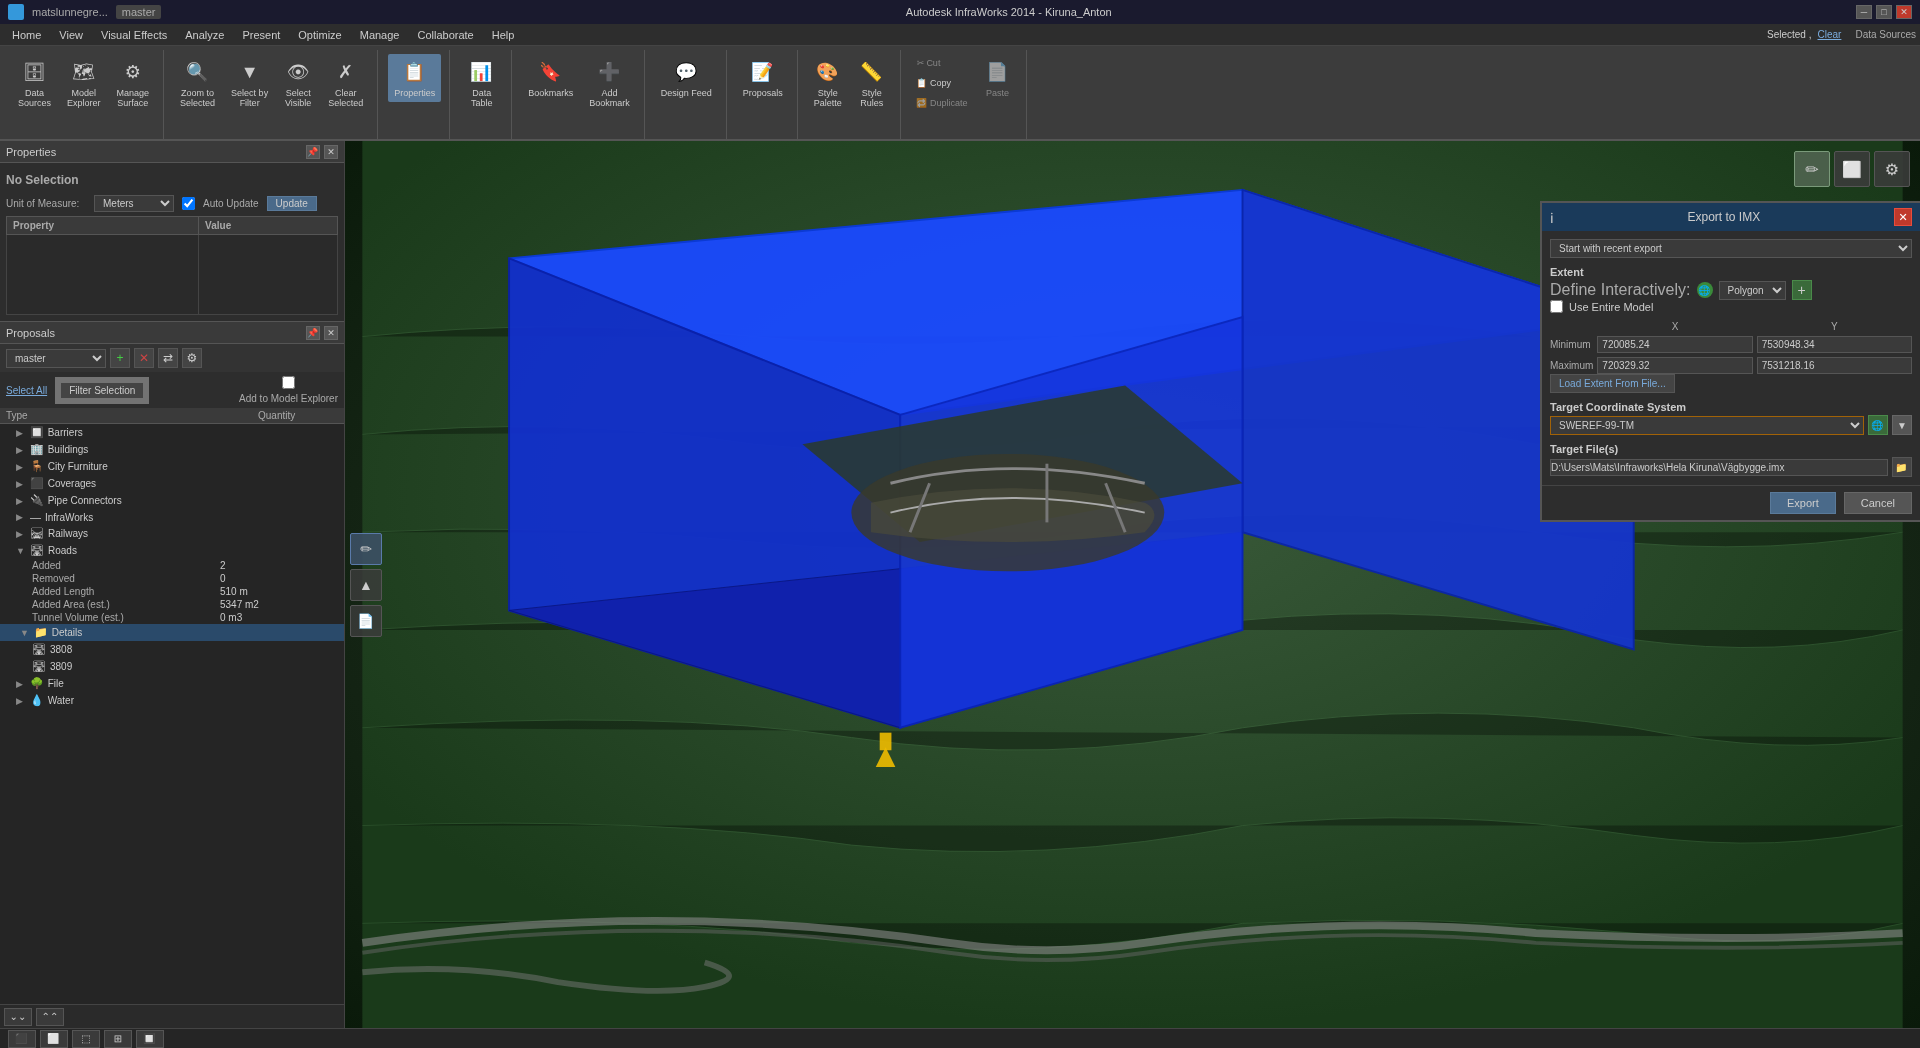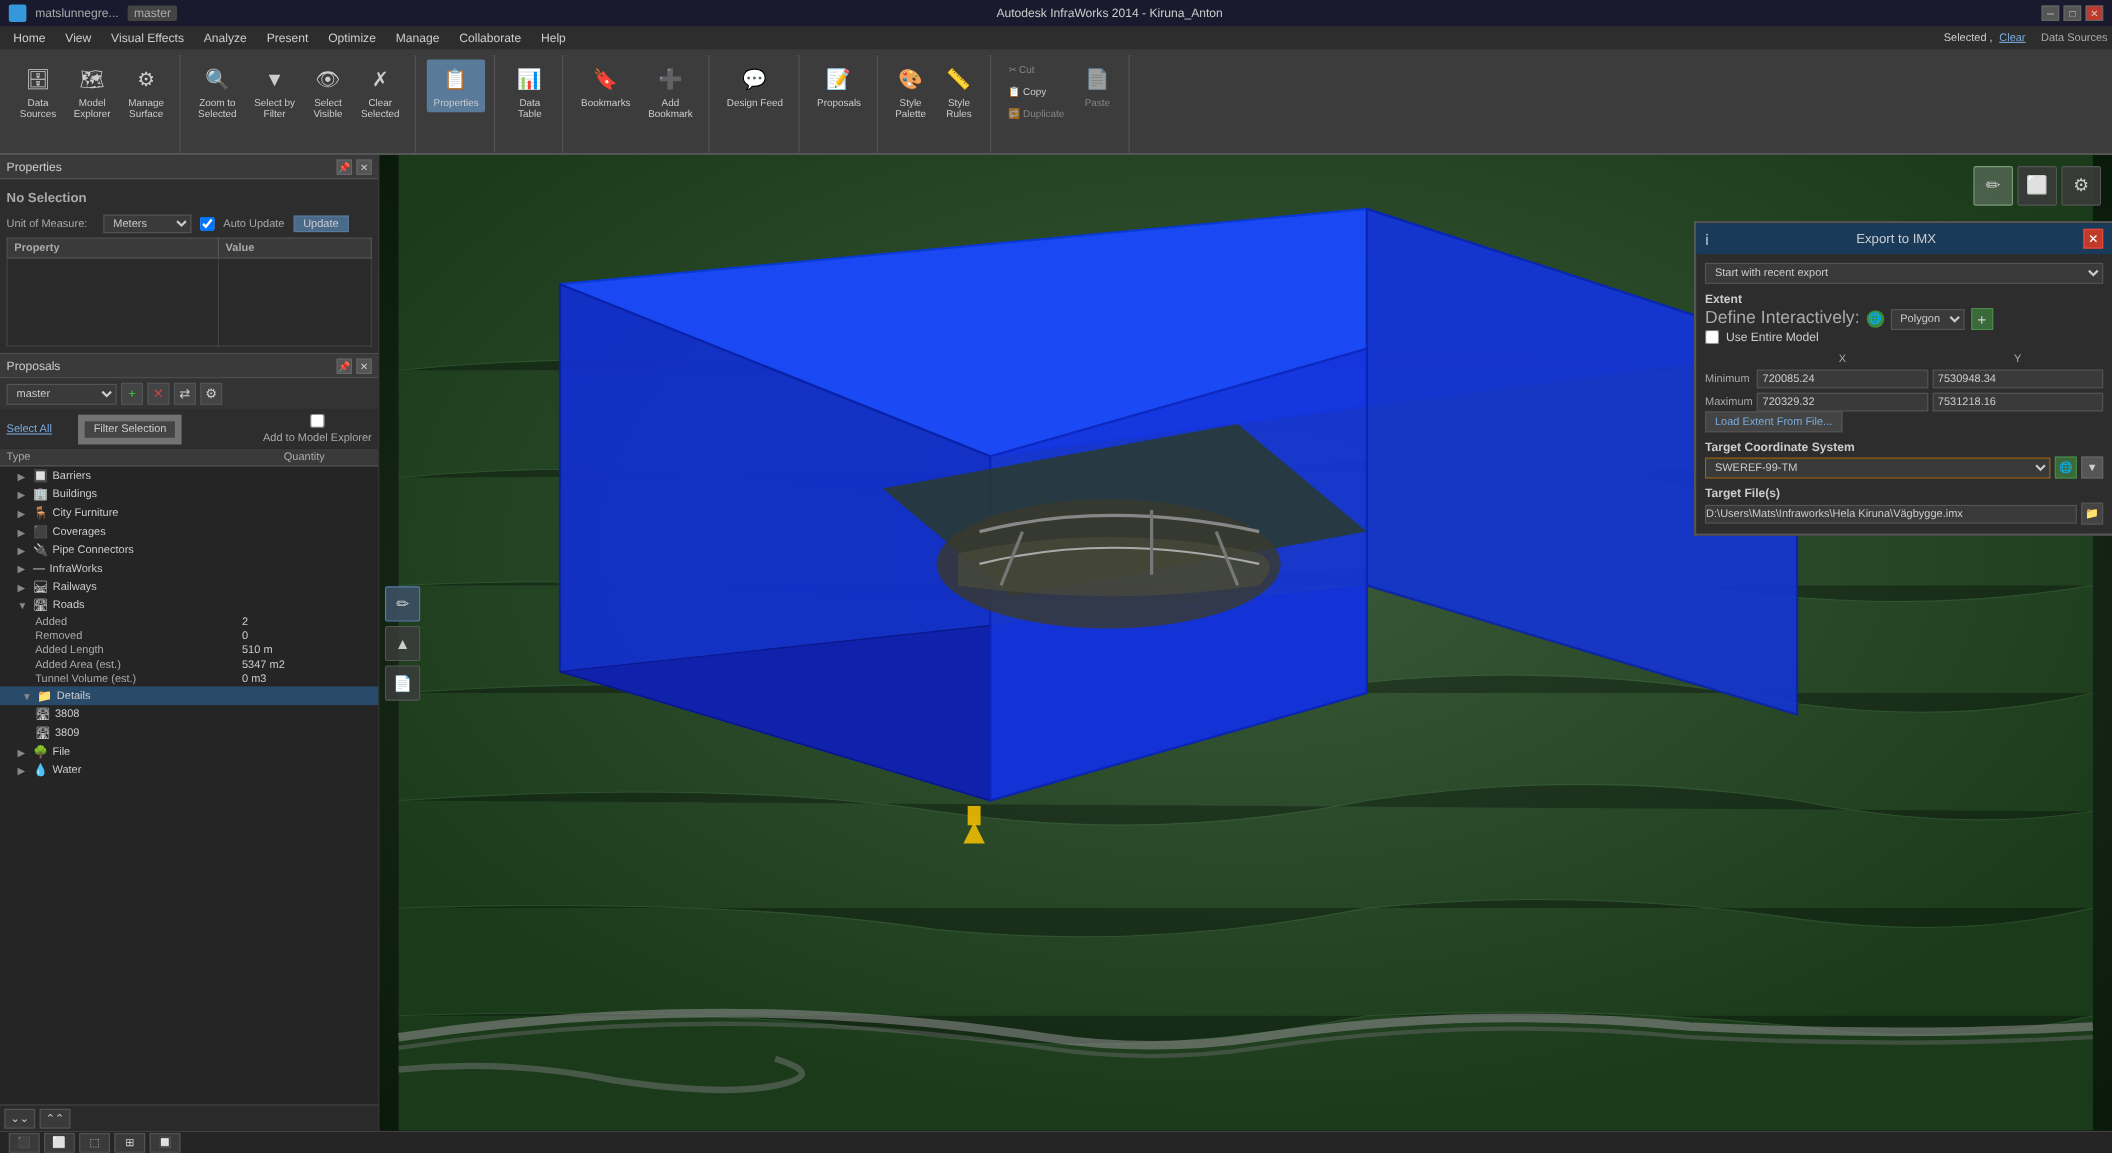--- a/index.html
+++ b/index.html
@@ -74,21 +74,21 @@
     .props-table td { border: 1px solid #444; padding: 3px 6px; font-size: 10px; color: #ccc; background: #2a2a2a; }
 
     
     .proposals-panel { flex: 1; display: flex; flex-direction: column; border-top: 1px solid #555; }
     .proposals-toolbar { display: flex; align-items: center; gap: 4px; padding: 4px 6px; background: #333; }
     .prop-dropdown { background: #3a3a3a; border: 1px solid #555; color: #ccc; font-size: 10px; padding: 2px 4px; width: 100px; }
     .prop-tb-btn { width: 20px; height: 20px; background: #444; border: 1px solid #555; cursor: pointer; display: flex; align-items: center; justify-content: center; font-size: 12px; color: #ccc; }
     .prop-tb-btn.green { color: #4c4; }
     .prop-tb-btn.red { color: #c44; }
 
-    .proposals-actions { display: flex; align-items: center; gap: 24px; padding: 4px 6px; background: #2d2d2d; }
+    .proposals-actions { display: flex; align-items: center; gap: 8px; padding: 4px 6px; background: #2d2d2d; }
     .select-all-btn { background: none; border: none; color: #7aabdc; cursor: pointer; font-size: 10px; text-decoration: underline; }
     .filter-btn { background: #444; border: 6px solid #737373; color: #ccc; padding: 2px 8px; cursor: pointer; font-size: 10px; }
     .add-to-model { display: flex; align-items: center; gap: 4px; margin-left: auto; font-size: 10px; color: #aaa; flex-direction: column; }
 
     .proposals-list { flex: 1; overflow-y: auto; background: #252525; }
     .list-header { display: flex; padding: 2px 6px; background: #3a3a3a; border-bottom: 1px solid #555; }
     .list-col-type { flex: 1; font-size: 10px; color: #aaa; }
     .list-col-qty { width: 80px; font-size: 10px; color: #aaa; }
 
     .tree-item { padding: 2px 4px; cursor: pointer; }
@@ -691,20 +691,24 @@
 
         <div>
           <div class="dialog-section-title">Target File(s)</div>
           <div class="file-row">
             <input type="text" class="file-input" value="D:\Users\Mats\Infraworks\Hela Kiruna\Vägbygge.imx" style="">
             <div class="file-btn">📁</div>
           </div>
         </div>
       </div>
 
+      <div class="dialog-actions">
+        <button class="export-btn">Export</button>
+        <button class="cancel-btn">Cancel</button>
+      </div>
     </div>
   </div>
 </div>
 
 <div class="status-bar">
   <div class="bottom-bar" style="flex:1;background:transparent;border:none;margin:0;padding:0;">
     <div class="bottom-btn">⬛</div>
     <div class="bottom-btn">⬜</div>
     <div class="bottom-btn">⬚</div>
     <div class="bottom-btn">⊞</div>

